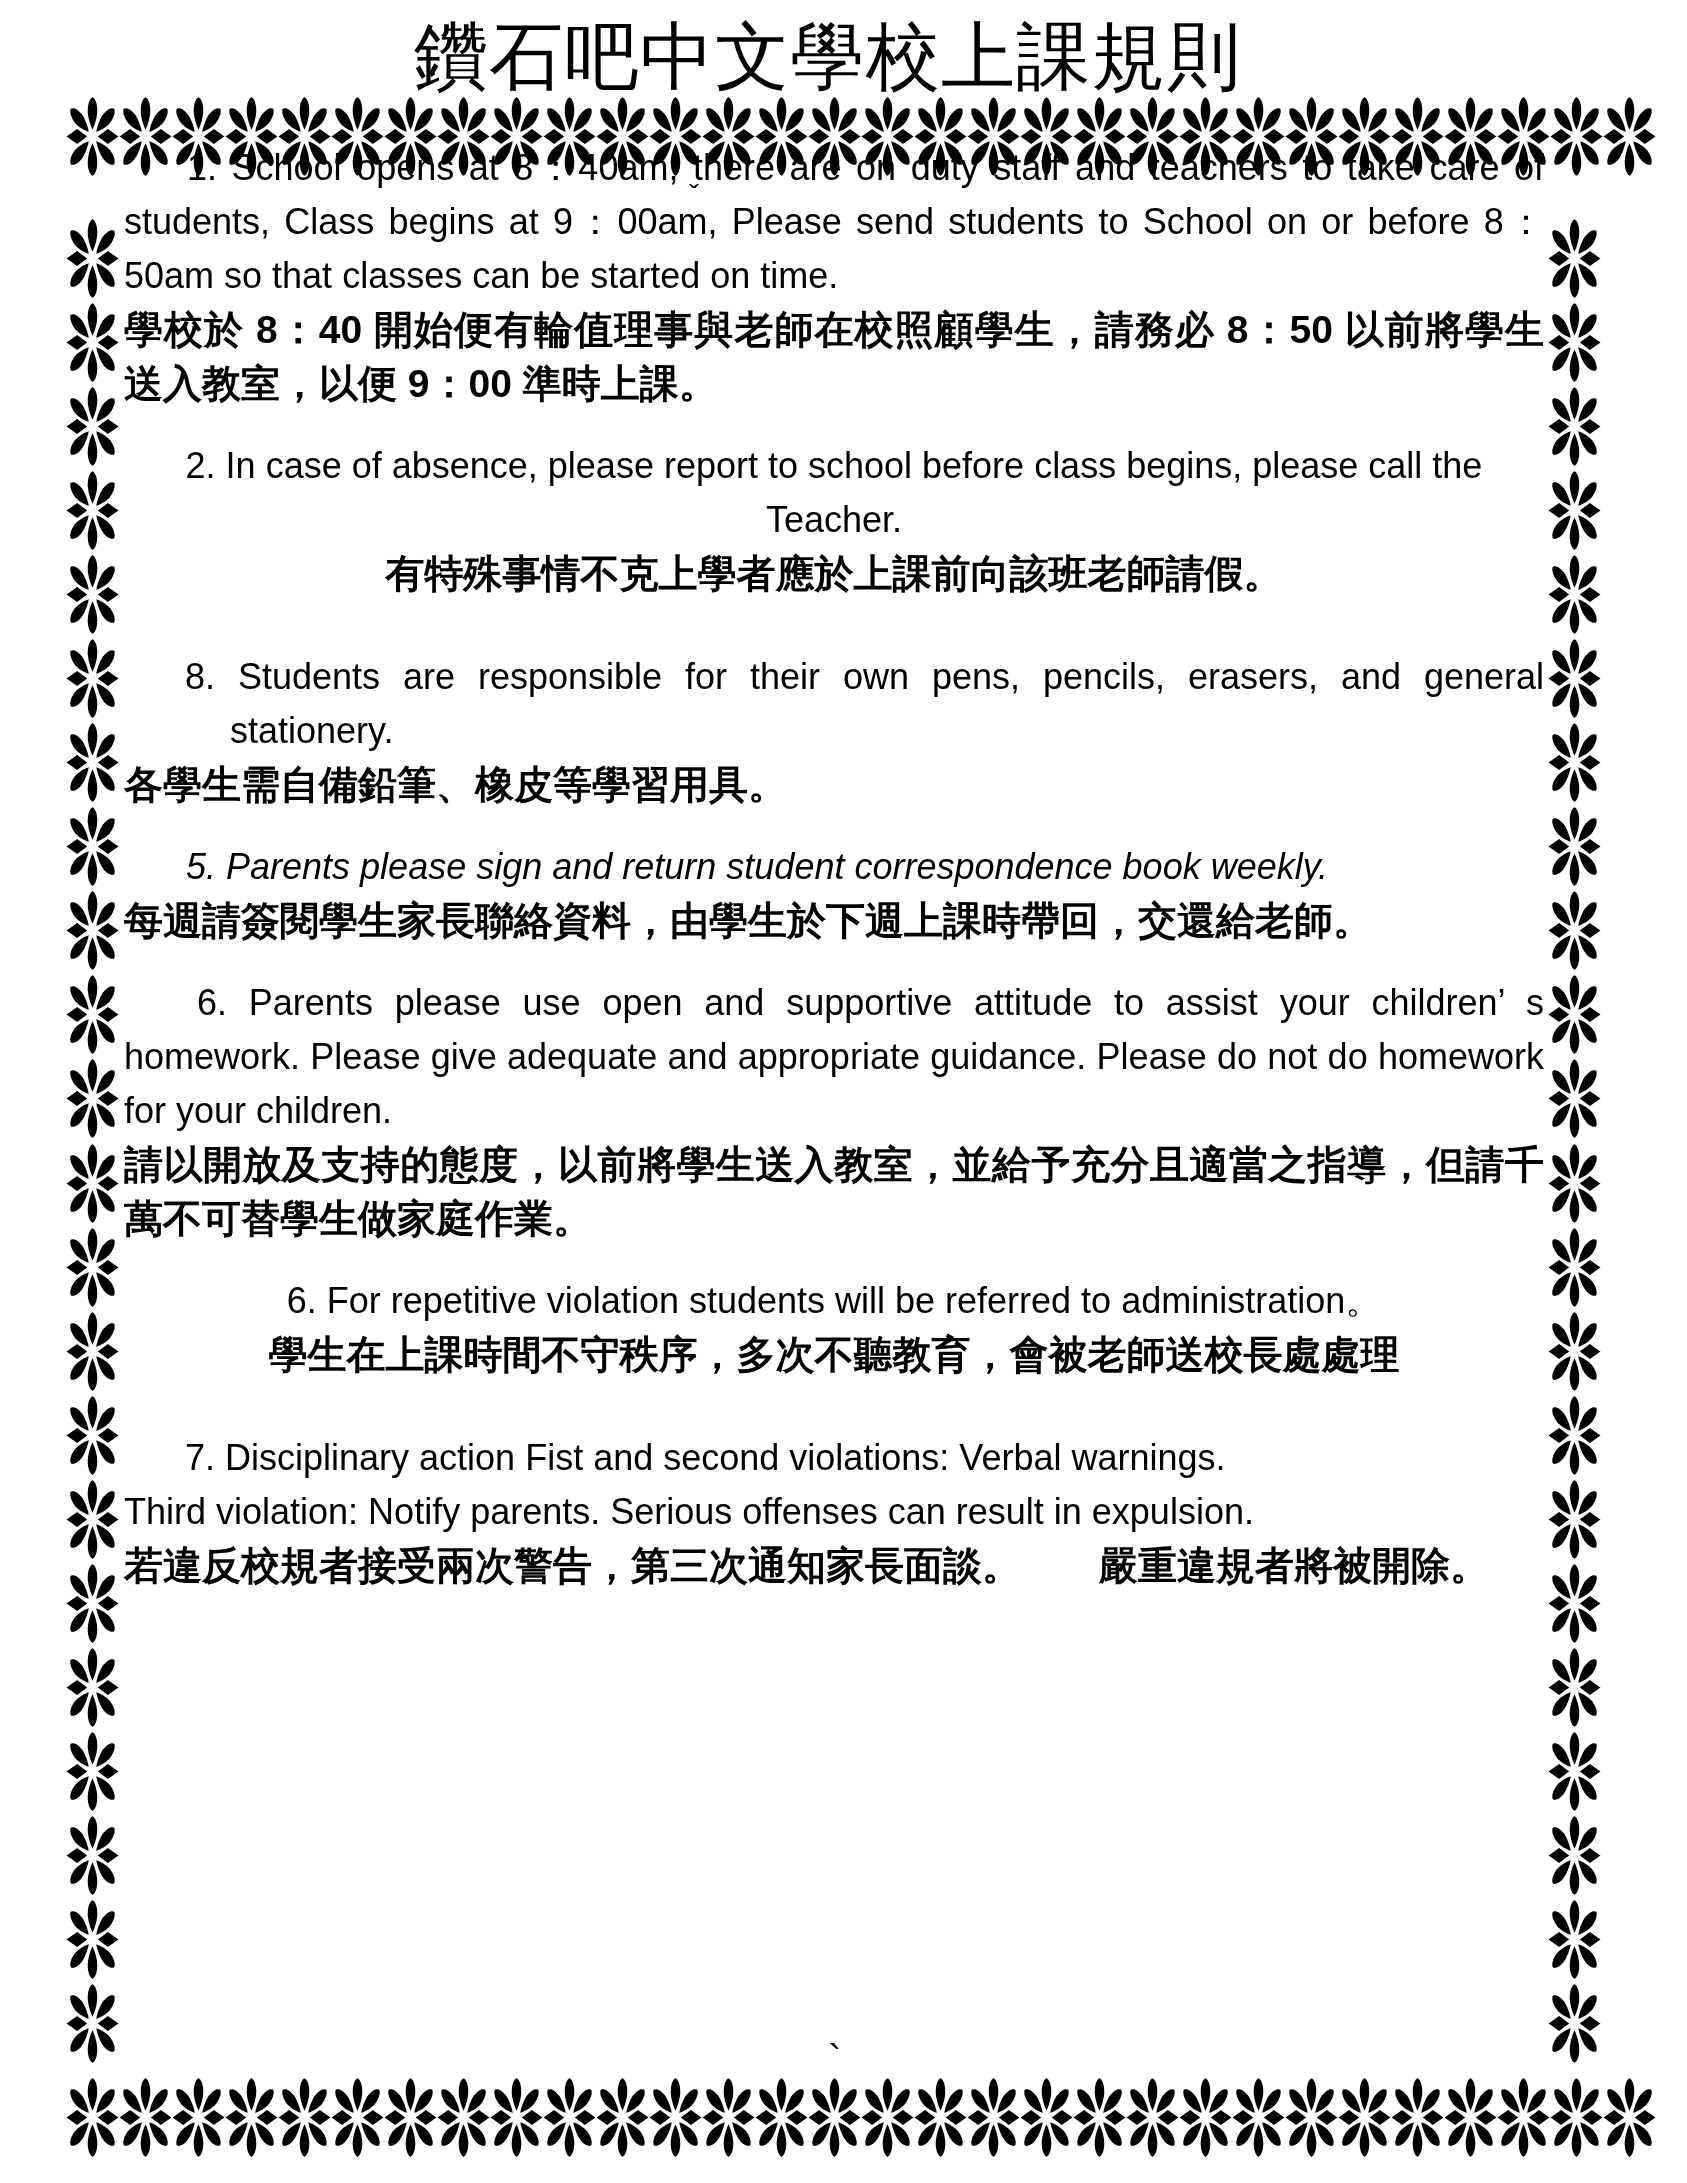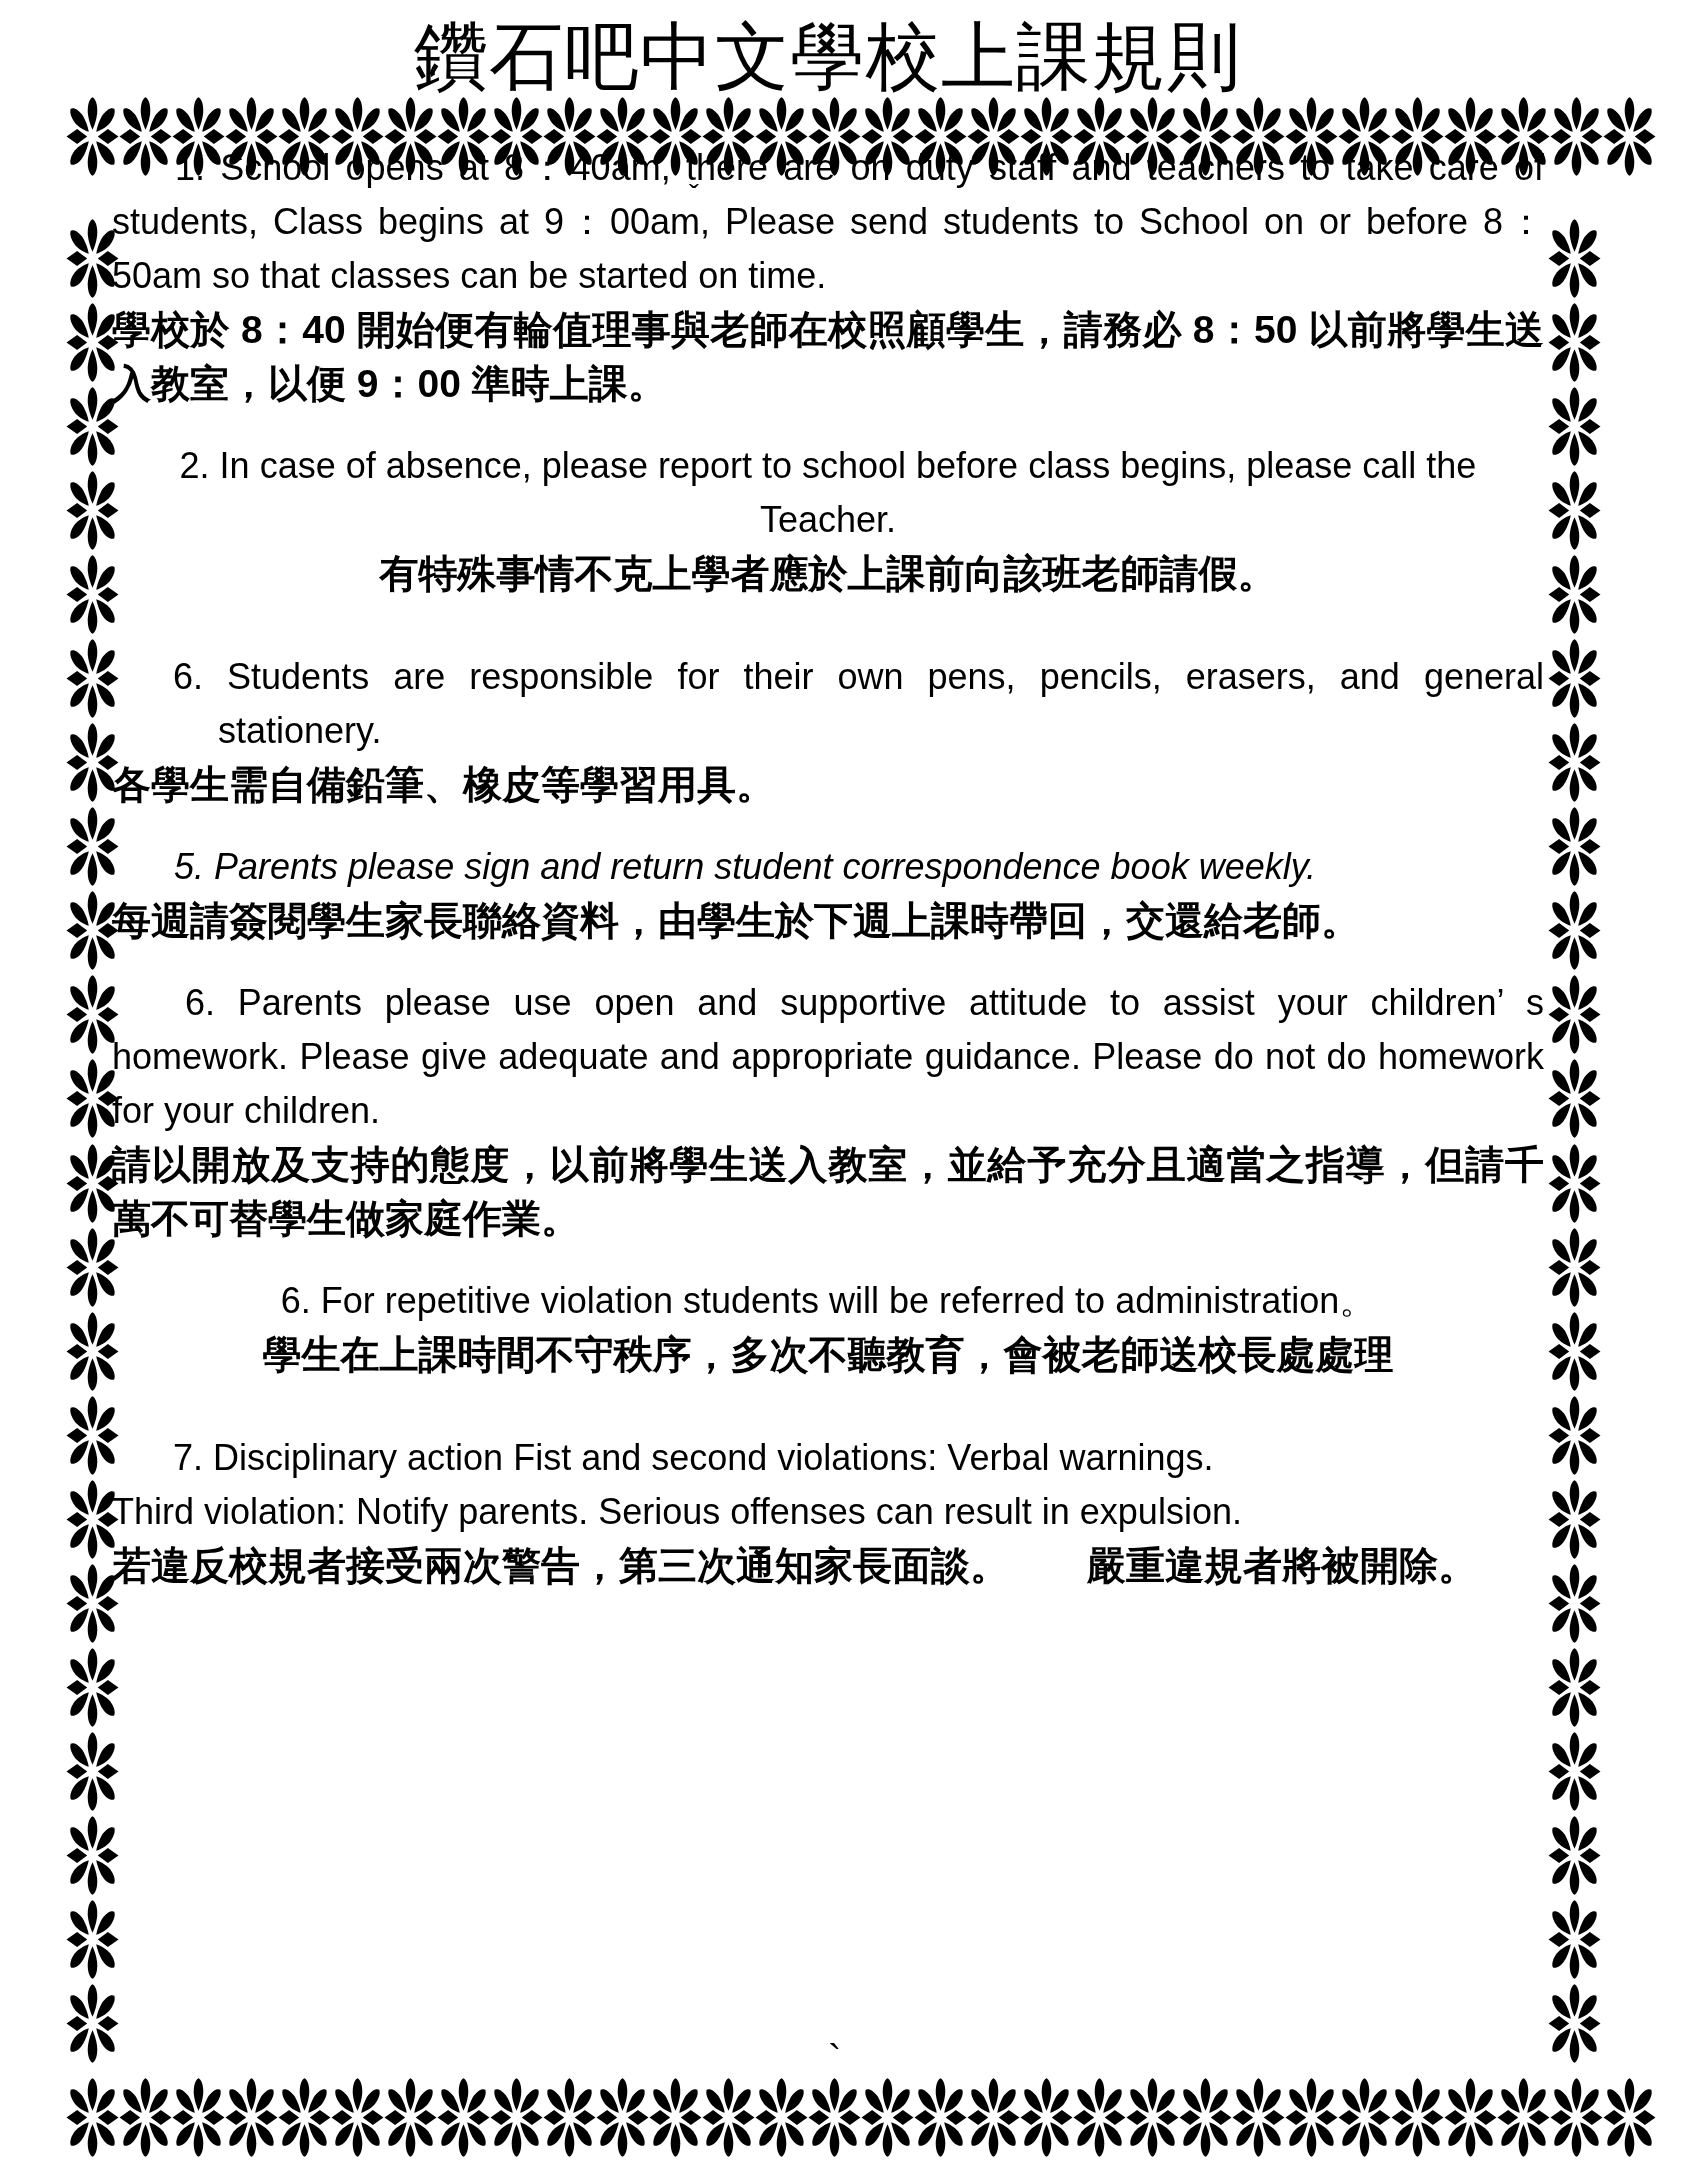--- a/index.html
+++ b/index.html
@@ -25,21 +25,21 @@
   .border-right{left:1548px;}
   
   .main{
     position:absolute;left:112px;top:0;width:1432px;
   }
   .page-title{
     font-size:74px;line-height:1.55;
     text-align:center;font-weight:normal;margin:0 0 26.5px 0;
     letter-spacing:1.3px;white-space:nowrap;
   }
-  .rule{margin:0 0 28px 0;}
+  .rule{margin:0 0 28px 12px;}
   .rule.lg{margin-bottom:49px;text-align:center;}
   .rule p{margin:0;}
   .en{font-size:36px;line-height:54px;}
   .zh{font-size:39px;line-height:54px;font-weight:bold;}
   .just{text-align:justify;}
   .r1en{text-indent:63px;}
   .r1zh{margin-left:106px;}
   .r2en{margin-left:53px;}
   .r2zh{margin-left:86px;}
   .r3en{padding-left:106px;text-indent:-45px;}
@@ -407,21 +407,21 @@
     <p class="en just r1en">1. School opens at 8：40am, there are on duty staff and teachers to take care of students, Class begins at 9：00am, Please send students to School on or before 8：50am so that classes can be started on time.</p>
     <p class="zh just r1zh">學校於 8：40 開始便有輪值理事與老師在校照顧學生，請務必 8：50 以前將學生送入教室，以便 9：00 準時上課。</p>
   </div>
 
   <div class="rule lg">
     <p class="en r2en">2. In case of absence, please report to school before class begins, please call the Teacher.</p>
     <p class="zh r2zh">有特殊事情不克上學者應於上課前向該班老師請假。</p>
   </div>
 
   <div class="rule">
-    <p class="en just r3en">6. Students are responsible for their own pens, pencils, erasers, and general stationery.</p>
+    <p class="en just r3en">8. Students are responsible for their own pens, pencils, erasers, and general stationery.</p>
     <p class="zh r3zh">各學生需自備鉛筆、橡皮等學習用具。</p>
   </div>
 
   <div class="rule">
     <p class="en r5en">5. Parents please sign and return student correspondence book weekly.</p>
     <p class="zh r5zh">每週請簽閱學生家長聯絡資料，由學生於下週上課時帶回，交還給老師。</p>
   </div>
 
   <div class="rule">
     <p class="en just r6aen">6. Parents please use open and supportive attitude to assist your children’ s homework. Please give adequate and appropriate guidance. Please do not do homework for your children.</p>

